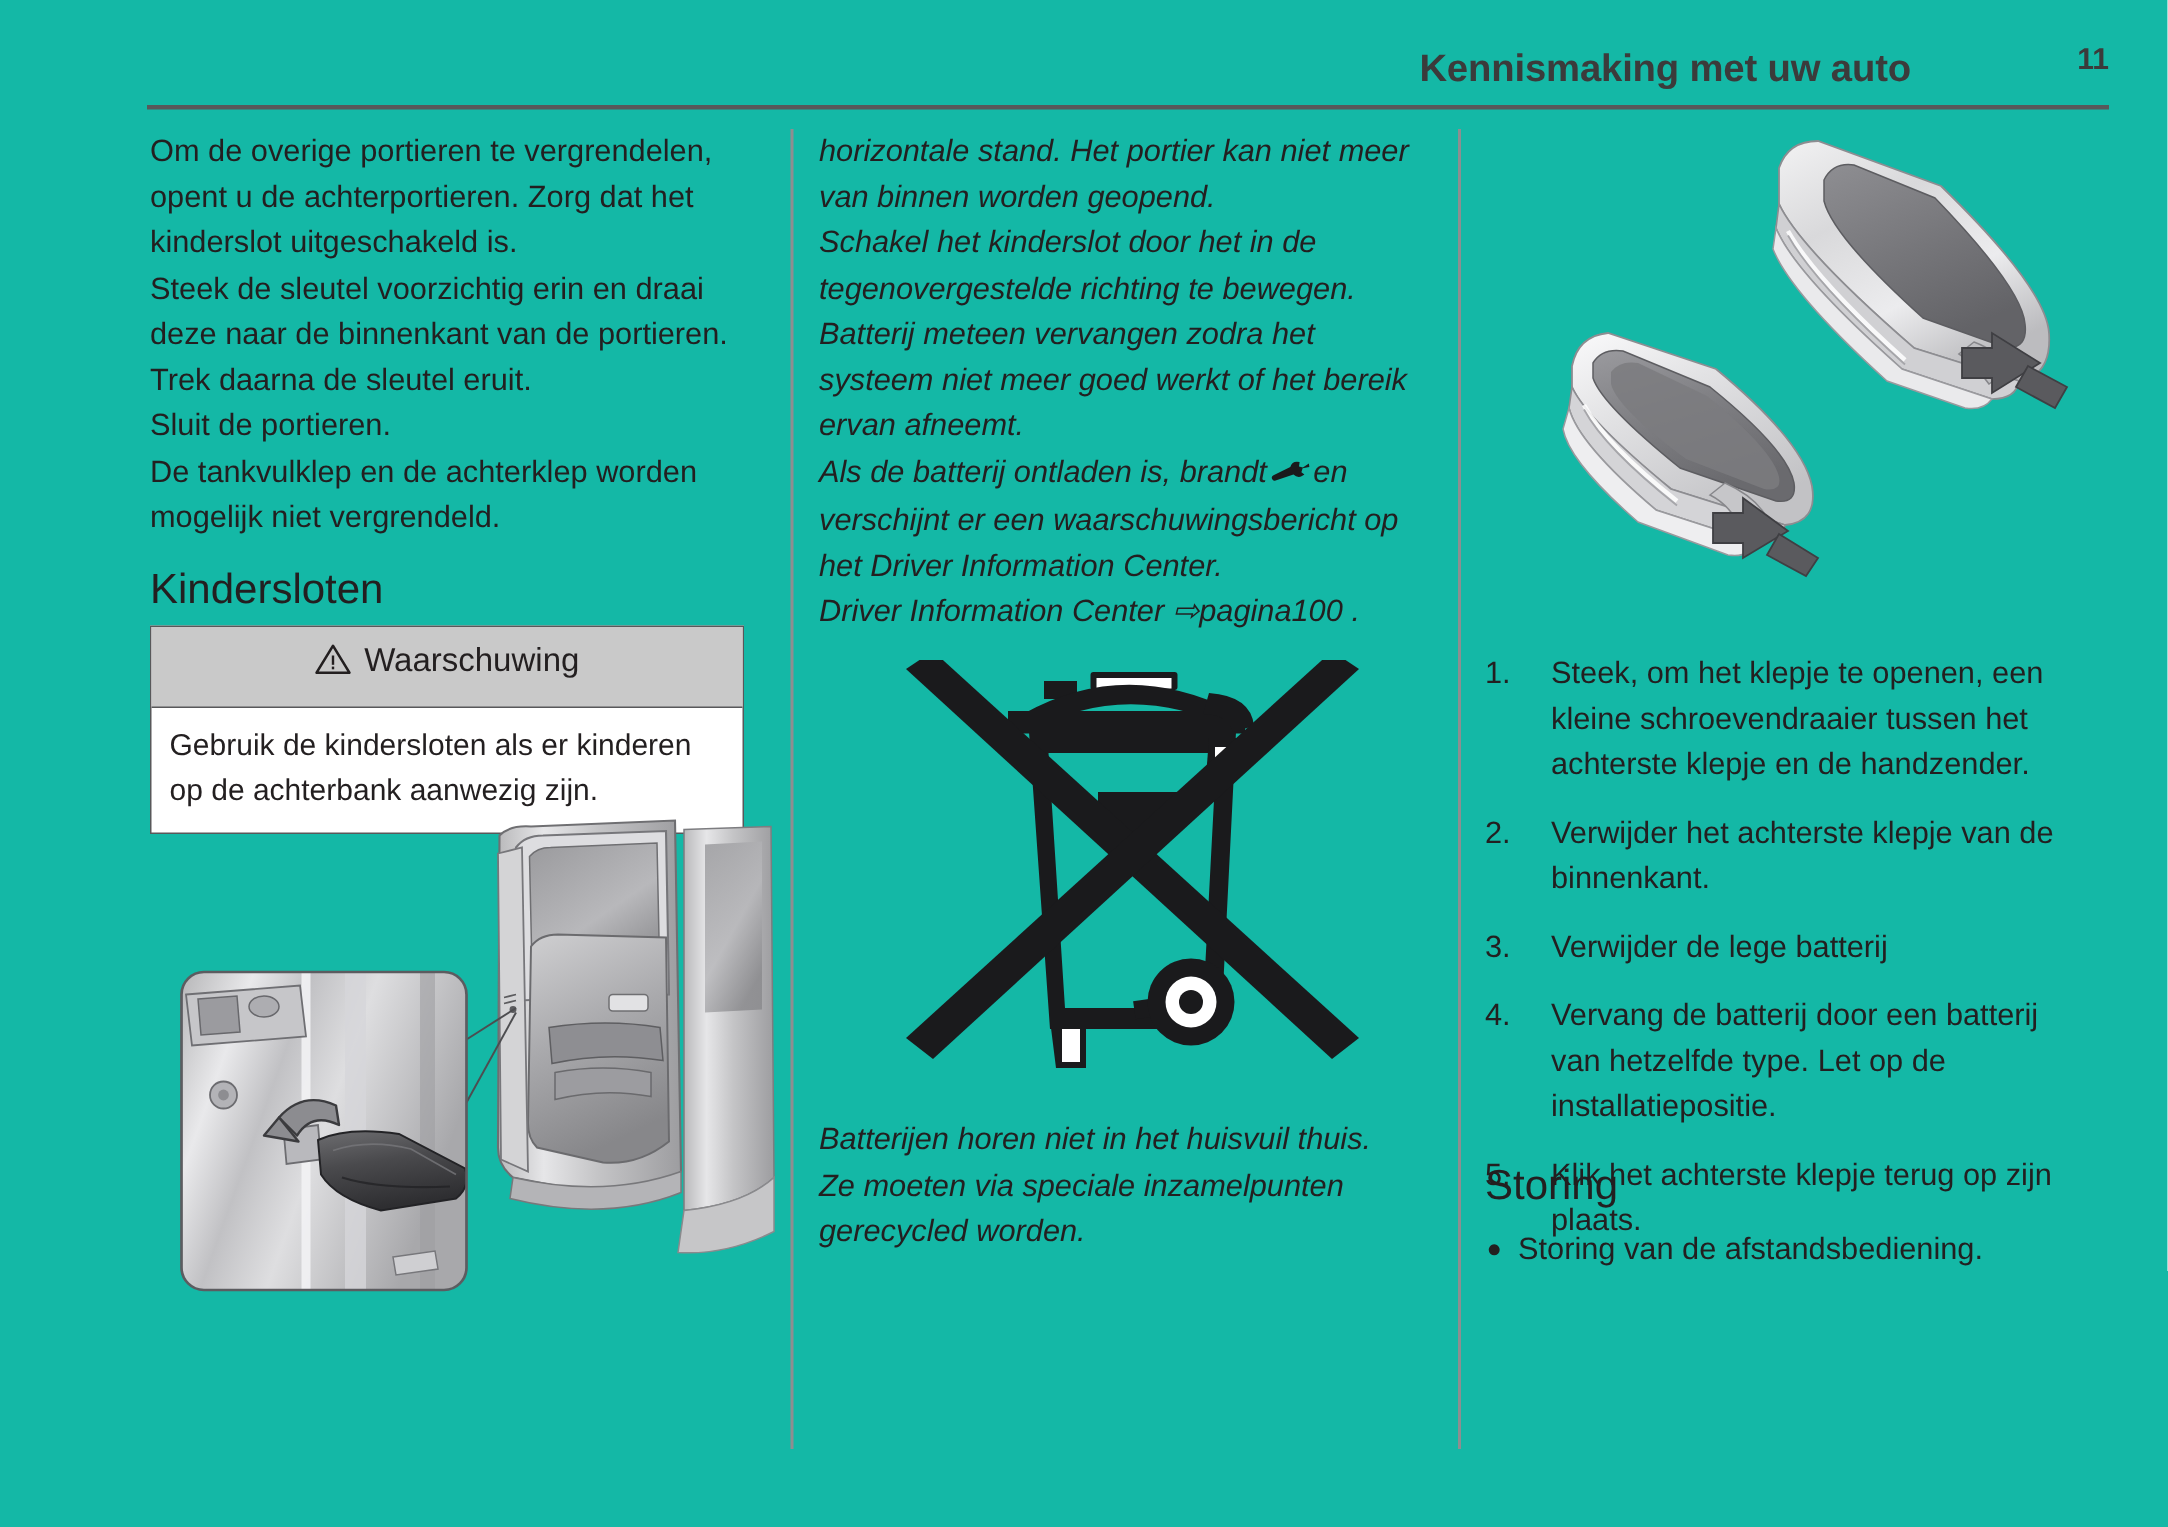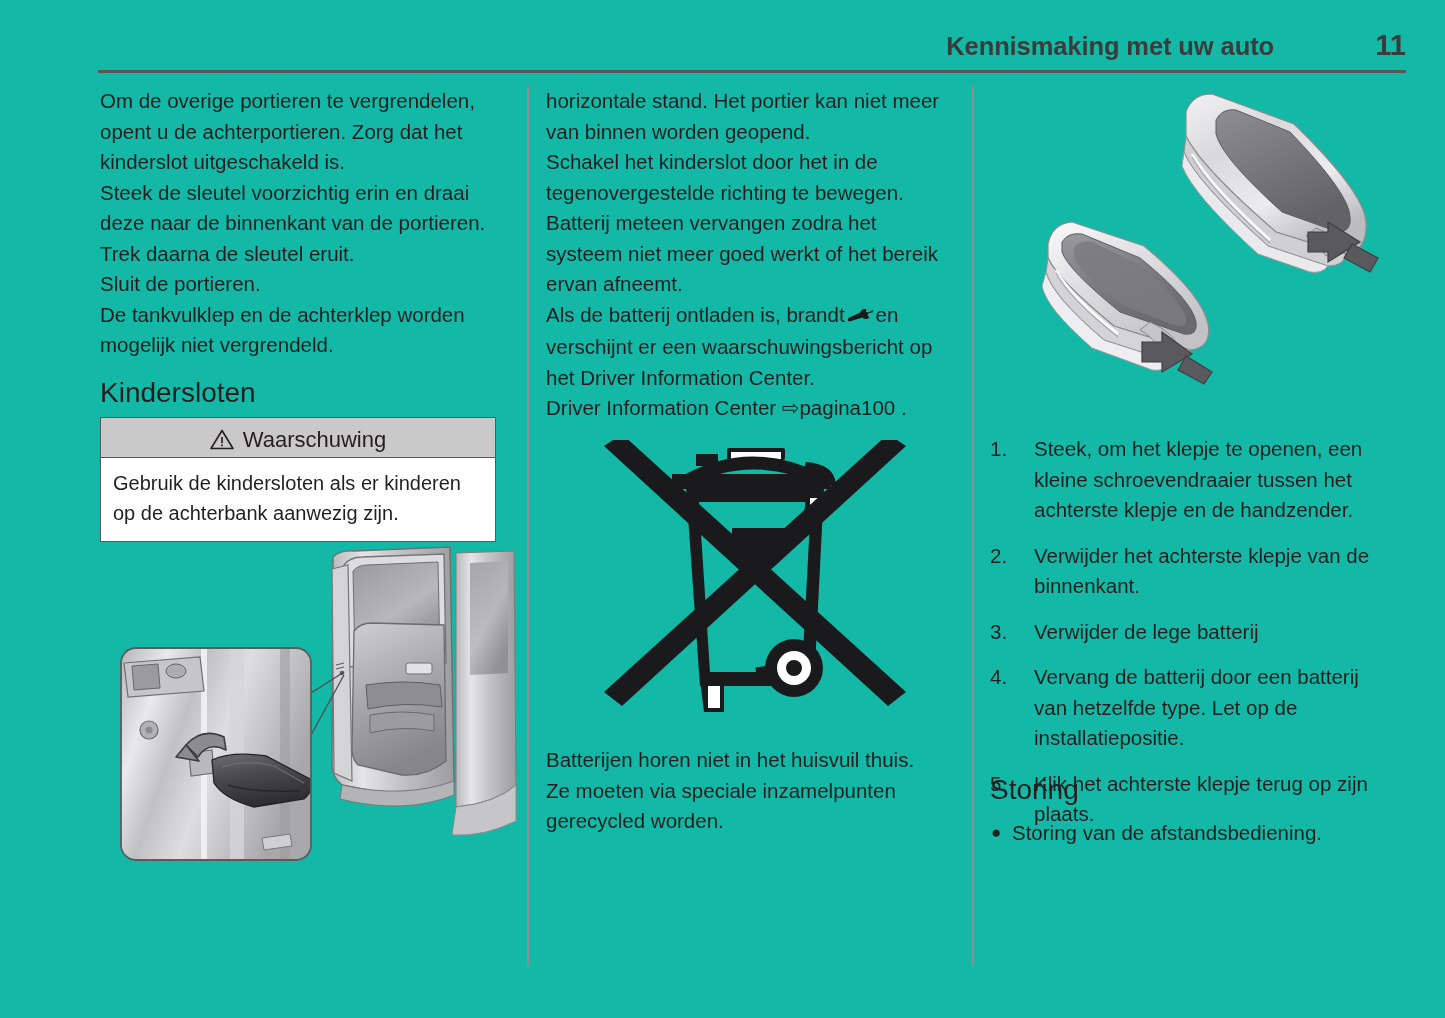--- a/index.html
+++ b/index.html
@@ -34,21 +34,21 @@
     font-size: 25.5px;
     font-weight: bold;
     letter-spacing: -0.1px;
     color: #3b3b3b;
     white-space: nowrap;
   }
   .header-pageno {
     position: absolute;
     right: 0;
     top: -3px;
-    font-size: 29px;
+    font-size: 20px;
     font-weight: bold;
     color: #3b3b3b;
   }
   .header-rule {
     position: absolute;
     left: 98px;
     top: 70px;
     width: 1308px;
     height: 3px;
     background: #58585a;
@@ -65,21 +65,21 @@
   .col-divider.d1 { left: 527px; }
   .col-divider.d2 { left: 972px; }
 
   
   .column {
     position: absolute;
     top: 86px;
     width: 396px;
   }
   .col-1 { left: 100px; }
-  .col-2 { left: 546px; }
+  .col-2 { left: 546px; font-style: italic; }
   .col-3 { left: 990px; }
 
   p.body-text {
     margin: 0;
     font-size: 20.5px;
     line-height: 30.5px;
     color: #231f20;
   }
   p.body-text + p.body-text { margin-top: 0; }
 
@@ -102,21 +102,21 @@
   
   .warning-box {
     border: 1.5px solid #58585a;
     margin-top: 4px;
     background: #ffffff;
   }
   .warning-head {
     background: #c9c9c9;
     border-bottom: 1.5px solid #58585a;
     text-align: center;
-    padding: 9px 0 4px 0;
+    padding: 9px 0 18px 0;
     font-size: 22px;
     color: #231f20;
     display: flex;
     align-items: center;
     justify-content: center;
     gap: 9px;
   }
   .warn-tri { display: block; }
   .warning-body {
     padding: 10px 12px 13px 12px;

